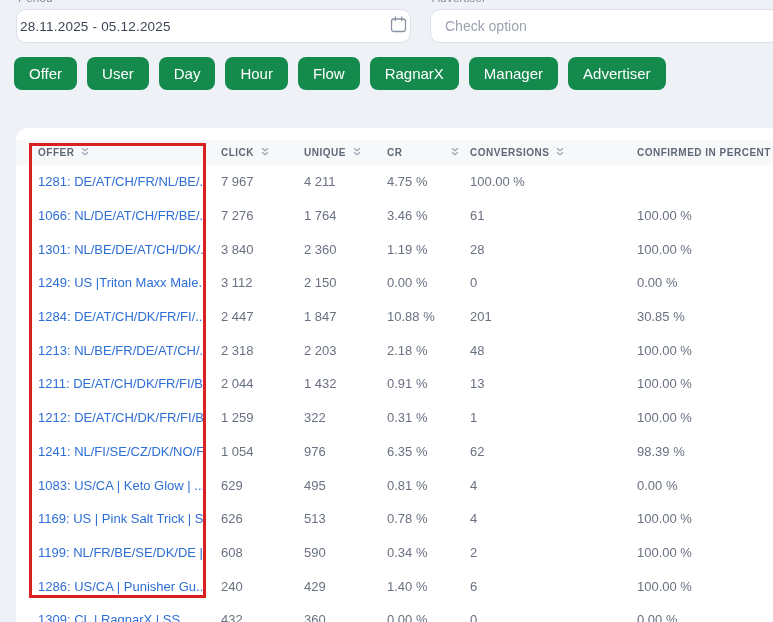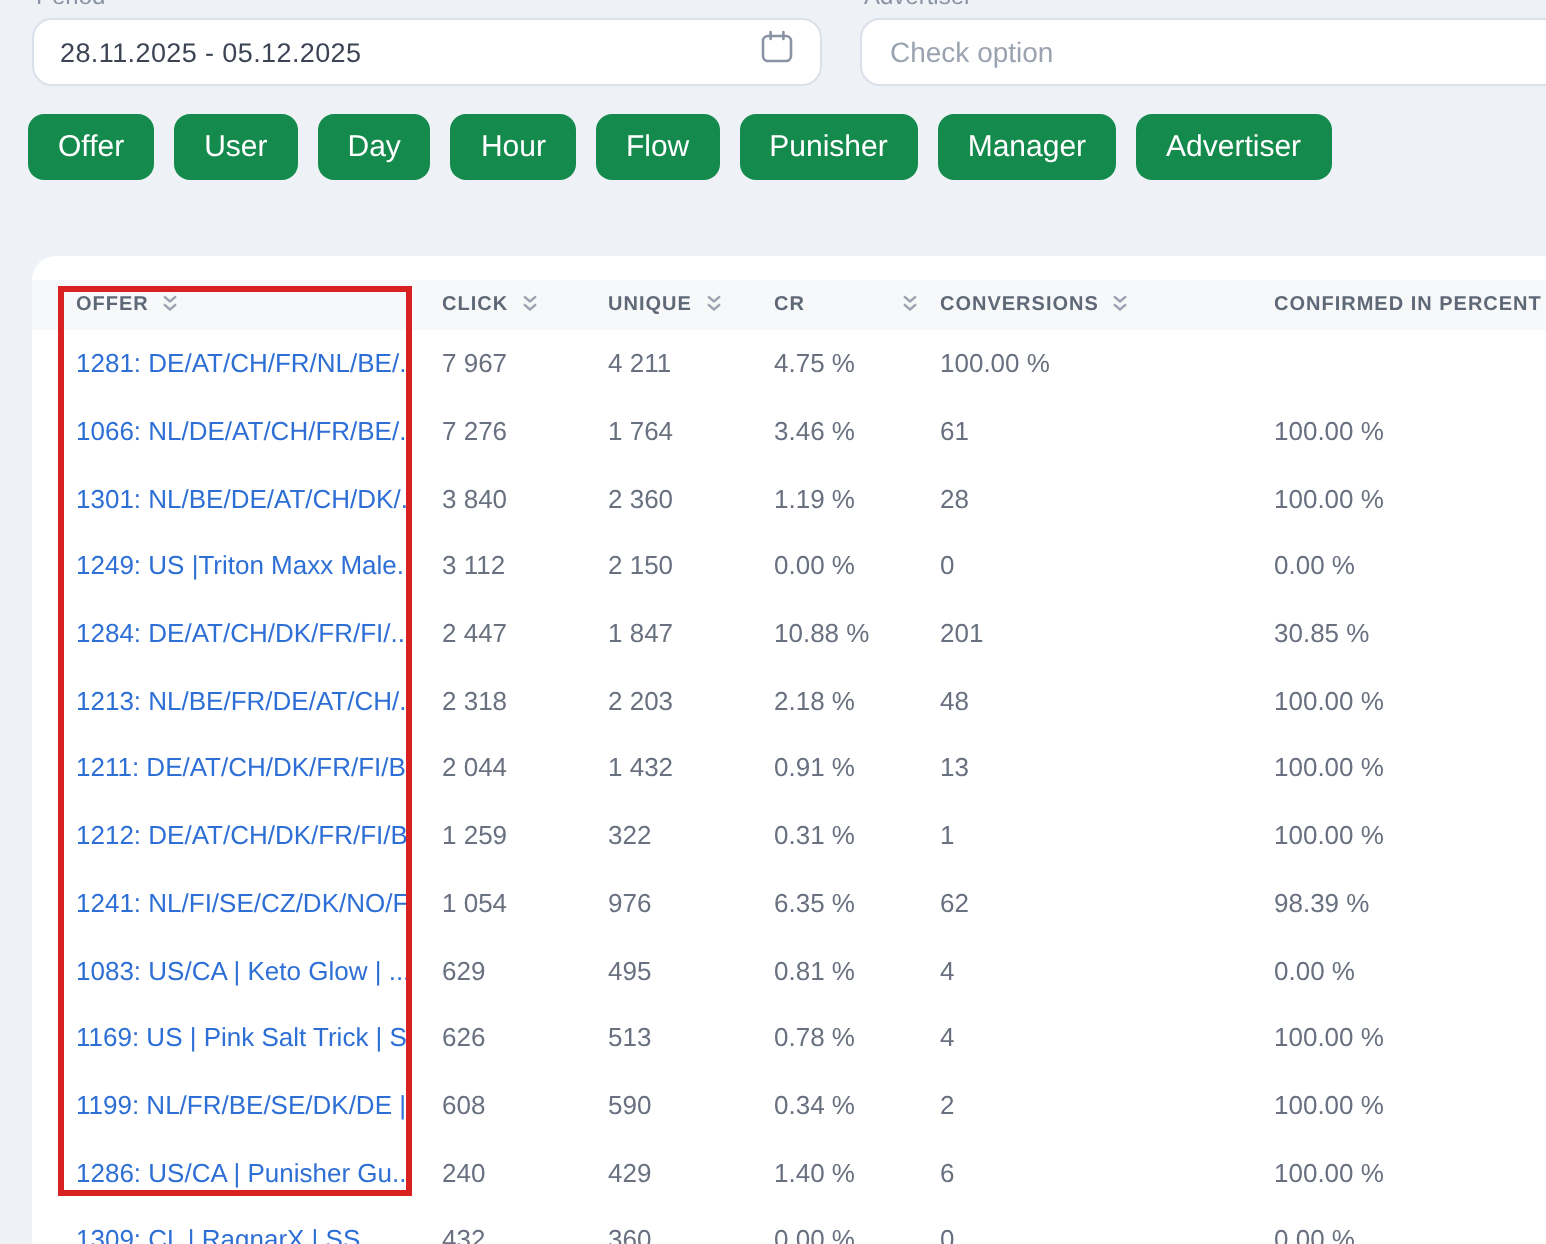--- a/index.html
+++ b/index.html
@@ -15,21 +15,21 @@
     position:absolute; top:-9px;
     font-size:12px; color:#8a93a3;
   }
   .lbl-period { left:18px; }
   .lbl-adv { left:432px; }
   .input-box {
     position:absolute; top:9px; height:34px;
     background:#fff; border:1px solid #dbe1ea; border-radius:10px;
     display:flex; align-items:center;
   }
-  .period-box { left:16px; width:395px; justify-content:space-between; padding:0 13px; }
+  .period-box { left:16px; width:395px; justify-content:space-between; padding:0 3px; }
   .period-text { font-size:13.5px; color:#3c4454; letter-spacing:.2px; }
   .adv-box { left:430px; width:362px; padding:0; }
   .adv-input {
     width:100%; height:100%; border:none; outline:none; background:transparent;
     font-family:"Liberation Sans", sans-serif; font-size:14px; color:#3c4454;
     padding:0 14px; border-radius:10px;
   }
   .adv-input::placeholder { color:#9aa3b0; }
   .cal-icon { flex:0 0 auto; }
 
@@ -104,21 +104,21 @@
 <div class="input-box adv-box">
   <input class="adv-input" type="text" placeholder="Check option" style="">
 </div>
 
 <div class="filter-buttons">
     <button class="filter-btn">Offer</button>
     <button class="filter-btn">User</button>
     <button class="filter-btn">Day</button>
     <button class="filter-btn">Hour</button>
     <button class="filter-btn">Flow</button>
-    <button class="filter-btn">Punisher</button>
+    <button class="filter-btn">RagnarX</button>
     <button class="filter-btn">Manager</button>
     <button class="filter-btn">Advertiser</button>
   </div>
 
 <div class="card">
   <div class="thead">
     <div class="th c-offer">
       <span>OFFER</span>
       <span class="sort-icon"><svg width="10" height="11" viewBox="0 0 10 11" fill="none">
             <path d="M2 2.2 L5 4.7 L8 2.2" stroke="#9aa3b0" stroke-width="1.2"></path>

